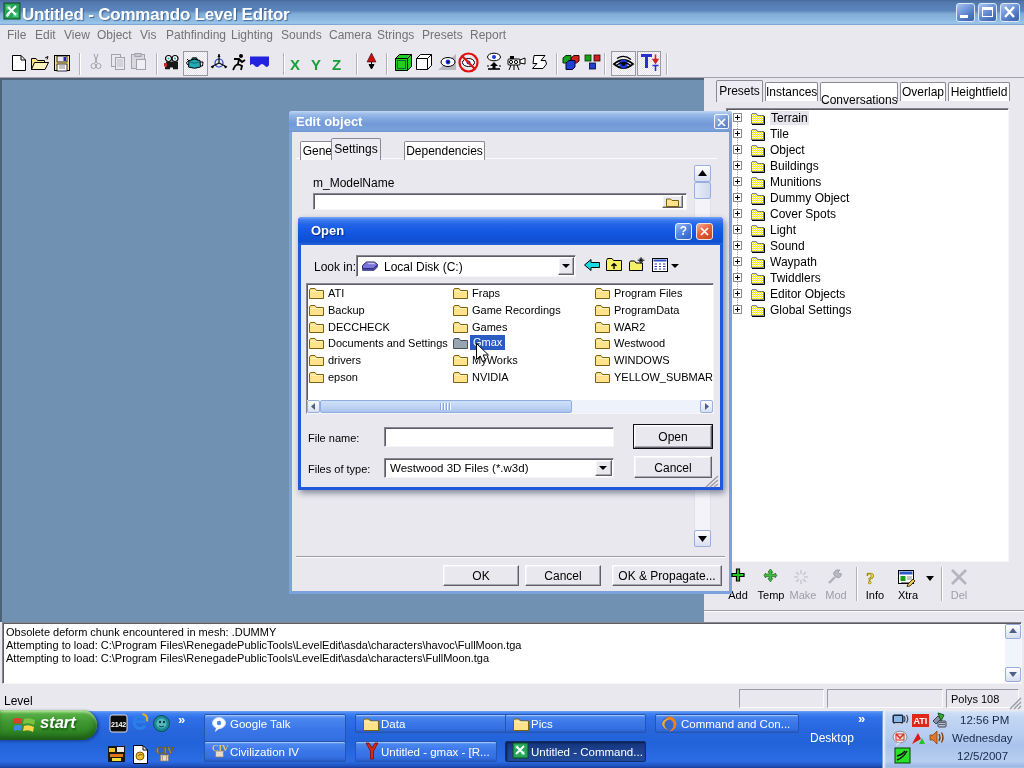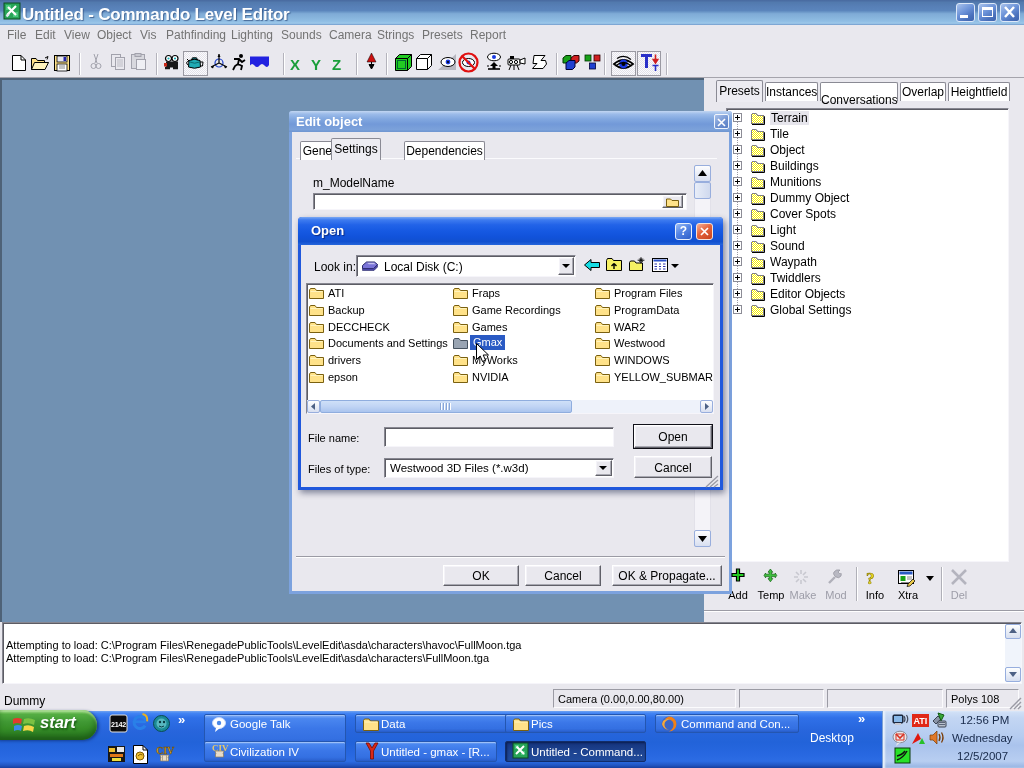--- a/index.html
+++ b/index.html
@@ -161,36 +161,36 @@
 <div class="pbl" style="left:823px;top:589px;width:26px;"><span class="dis">Mod</span></div>
 <div class="abs" style="left:856px;top:567px;width:1px;height:34px;background:#b0b0b8;box-shadow:1px 0 0 #fff;"></div>
 <div class="pbl" style="left:864px;top:589px;width:22px;">Info</div>
 <div class="pbl" style="left:895px;top:589px;width:26px;">Xtra</div>
 <div class="abs" style="left:926px;top:576px;width:0;height:0;border-left:4px solid transparent;border-right:4px solid transparent;border-top:5px solid #000;"></div>
 <div class="abs" style="left:941px;top:567px;width:1px;height:34px;background:#b0b0b8;box-shadow:1px 0 0 #fff;"></div>
 <div class="pbl" style="left:948px;top:589px;width:22px;"><span class="dis">Del</span></div>
 <div class="abs" style="left:704px;top:610px;width:320px;height:2px;border-top:1px solid #9b9ba4;border-bottom:1px solid #fff;"></div>
 
 <div class="abs sunken" style="left:2px;top:622px;width:1020px;height:62px;"></div>
+<div class="abs t11" style="left:6px;top:626px;">Obsolete deform chunk encountered in mesh: .DUMMY</div>
 <div class="abs t11" style="left:6px;top:639px;">Attempting to load: C:\Program Files\RenegadePublicTools\LevelEdit\asda\characters\havoc\FullMoon.tga</div>
 <div class="abs t11" style="left:6px;top:652px;">Attempting to load: C:\Program Files\RenegadePublicTools\LevelEdit\asda\characters\FullMoon.tga</div>
 
 <div class="abs" style="left:1005px;top:624px;width:16px;height:58px;background:#f0f4fb;"></div>
 <div class="abs" style="left:1005px;top:624px;width:16px;height:15px;background:linear-gradient(180deg,#fdfefe,#d7dff0);border:1px solid #97aede;border-radius:2px;"></div>
 <svg class="abs" style="left:1005px;top:624px;" width="16" height="15">
       <path d="M8 4 L12 9 L4 9 Z" fill="#4d6185"></path>
     </svg>
 <div class="abs" style="left:1005px;top:667px;width:16px;height:15px;background:linear-gradient(180deg,#fdfefe,#d7dff0);border:1px solid #97aede;border-radius:2px;"></div>
 <svg class="abs" style="left:1005px;top:667px;" width="16" height="15">
       <path d="M8 10 L12 5 L4 5 Z" fill="#4d6185"></path>
     </svg>
 
 <div class="abs" style="left:0;top:686px;width:1024px;height:25px;background:#e9e8ee;"></div>
-<div class="abs txt" style="left:4px;top:694px;">Dummy</div>
-<div class="spanel" style="left:553px;width:183px;">Camera (0.00,0.00,80.00)</div>
+<div class="abs txt" style="left:4px;top:694px;">Level</div>
 <div class="spanel" style="left:739px;width:85px;"></div>
 <div class="spanel" style="left:827px;width:116px;"></div>
 <div class="spanel" style="left:946px;width:73px;">Polys 108</div>
 <svg class="abs" style="left:1009px;top:697px;" width="13" height="13">
       <path d="M12 1 L1 12 M12 5 L5 12 M12 9 L9 12" stroke="#9a9aa4" stroke-width="1.4"></path>
     </svg>
 
 <div class="abs" style="left:0;top:711px;width:1024px;height:57px;background:linear-gradient(180deg,#70a3f0 0%,#4284f4 4%,#2f70e8 12%,#2765dc 35%,#2263d9 55%,#2767e0 75%,#2c6ce4 88%,#2257c4 95%,#173f9e 100%);"></div>
 
 <div class="abs" style="left:-3px;top:710px;width:100px;height:30px;border-radius:0 15px 15px 0;background:linear-gradient(180deg,#8ed574 0%,#55ae43 15%,#409834 40%,#389029 60%,#2f8424 85%,#256e1c 100%);box-shadow:inset 0 -4px 7px #1d5c16, inset 0 2px 2px #b8e8a0, 2px 1px 3px rgba(10,30,90,.55);"></div>

